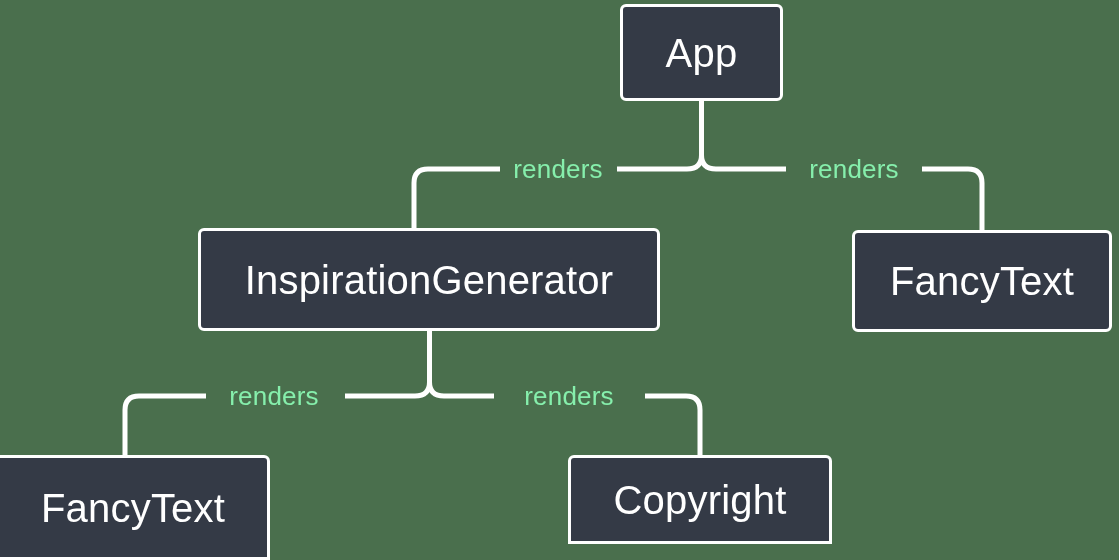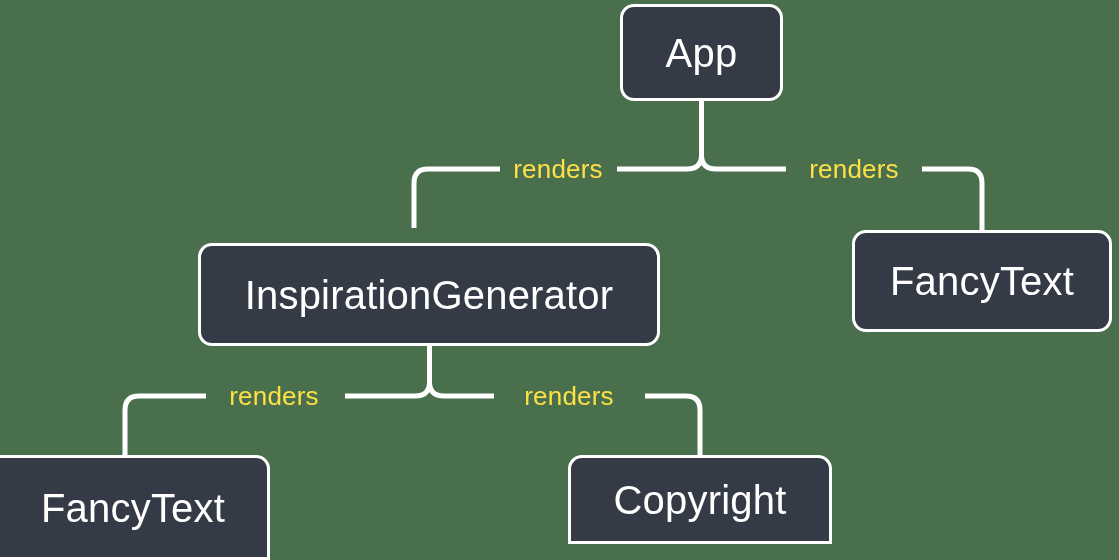--- a/index.html
+++ b/index.html
@@ -24,49 +24,49 @@
     top: 0;
     width: 1119px;
     height: 560px;
     pointer-events: none;
   }
   .node-box {
     position: absolute;
     box-sizing: border-box;
     background: #343a46;
     border: 3px solid #ffffff;
-    border-radius: 14px;
+    border-radius: 6px;
     display: flex;
     align-items: center;
     justify-content: center;
     color: #ffffff;
     font-family: "Liberation Sans", sans-serif;
     font-weight: 400;
     letter-spacing: 0.2px;
     white-space: nowrap;
   }
   .node-label {
     color: #ffffff;
     line-height: 1;
   }
   .edge-label {
     position: absolute;
-    color: #fde047;
+    color: #86efac;
     font-family: "Liberation Sans", sans-serif;
     font-size: 26px;
     font-weight: 400;
     line-height: 1;
     white-space: nowrap;
     transform: translate(-50%, -50%);
     letter-spacing: 0.2px;
   }
 
   
   #node-app        { left: 620px; top: 4px;   width: 163px; height: 97px;  font-size: 40px; }
-  #node-inspgen    { left: 198px; top: 243px; width: 462px; height: 103px; font-size: 40px; }
+  #node-inspgen    { left: 198px; top: 228px; width: 462px; height: 103px; font-size: 40px; }
   #node-fancy-right{ left: 852px; top: 230px; width: 260px; height: 102px; font-size: 40px; }
   #node-fancy-left { left: -14px; top: 455px; width: 284px; height: 105px; font-size: 40px;
                      border-bottom-left-radius: 0; border-bottom-right-radius: 0; }
   #node-copyright  { left: 568px; top: 455px; width: 264px; height: 89px; font-size: 40px;
                      border-bottom-left-radius: 0; border-bottom-right-radius: 0; }
   #node-fancy-left .node-label { padding-left: 10px; }
 </style>
 </head>
 <body>
 

